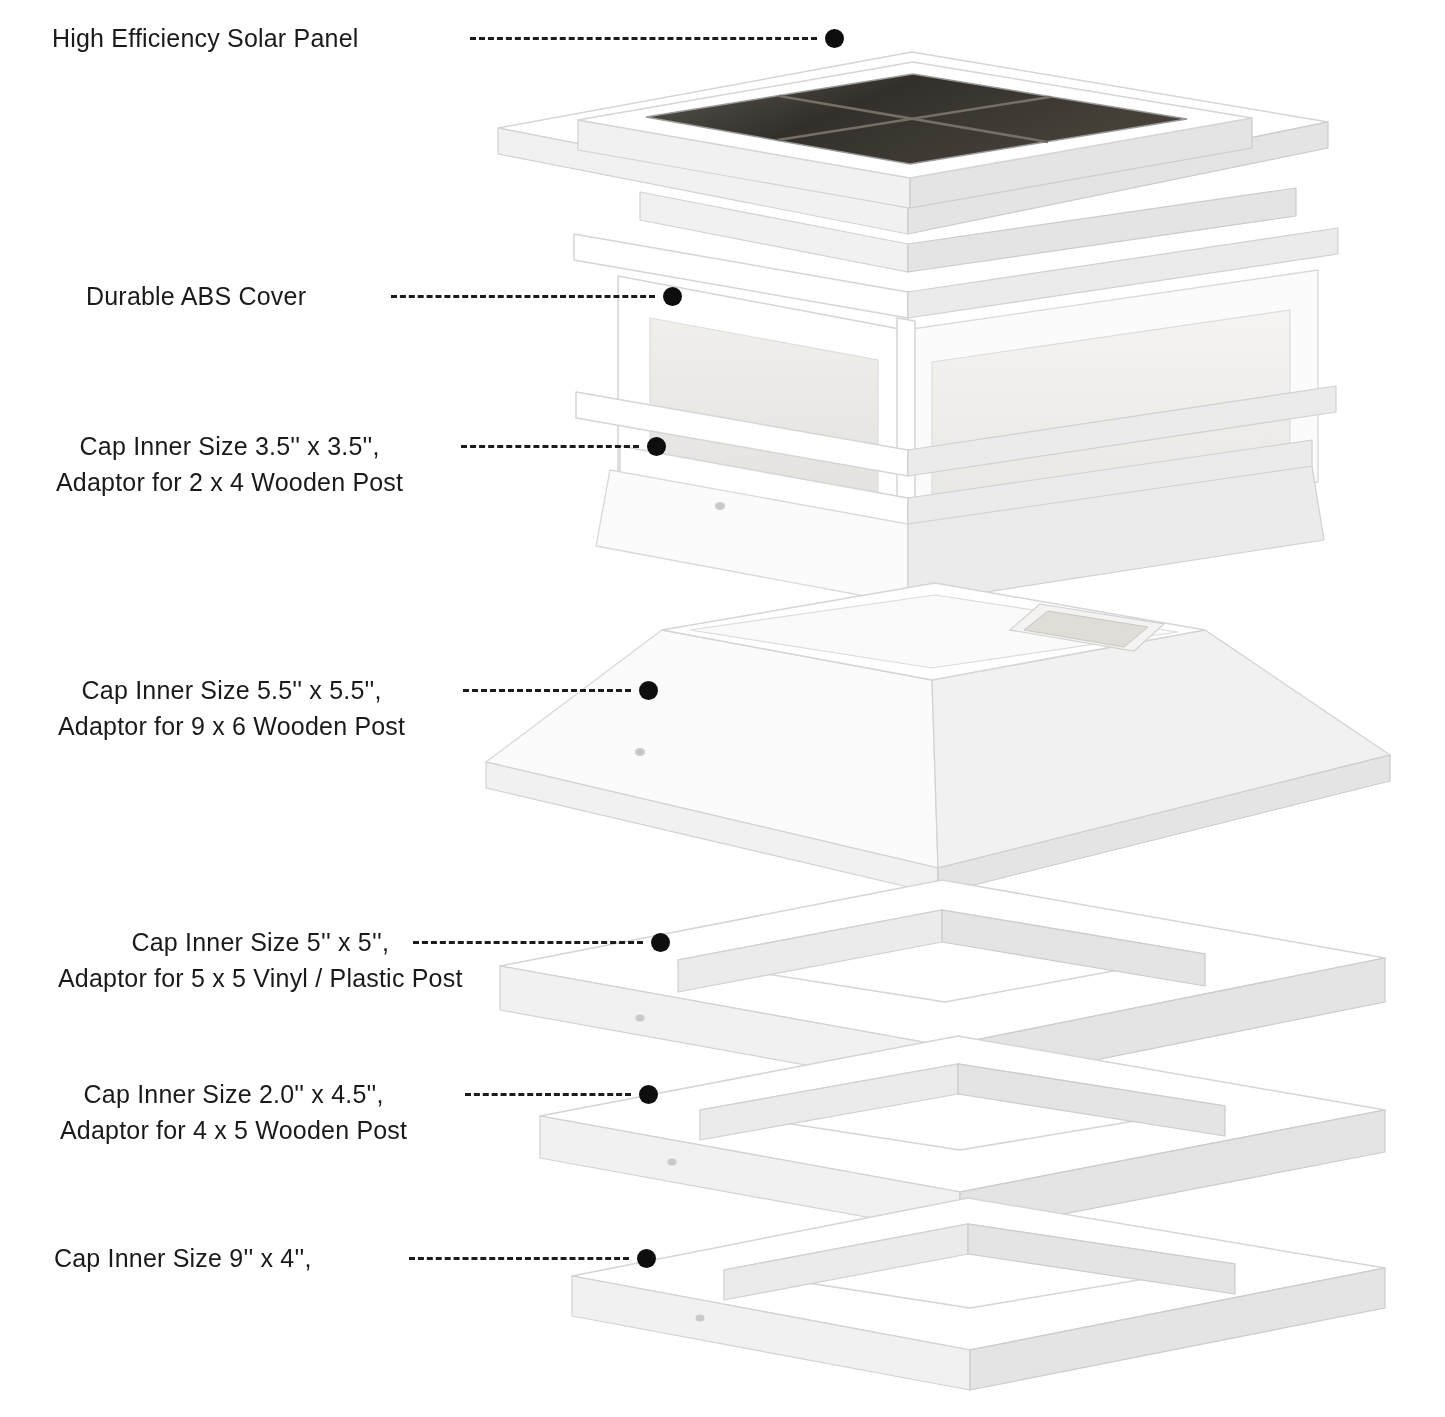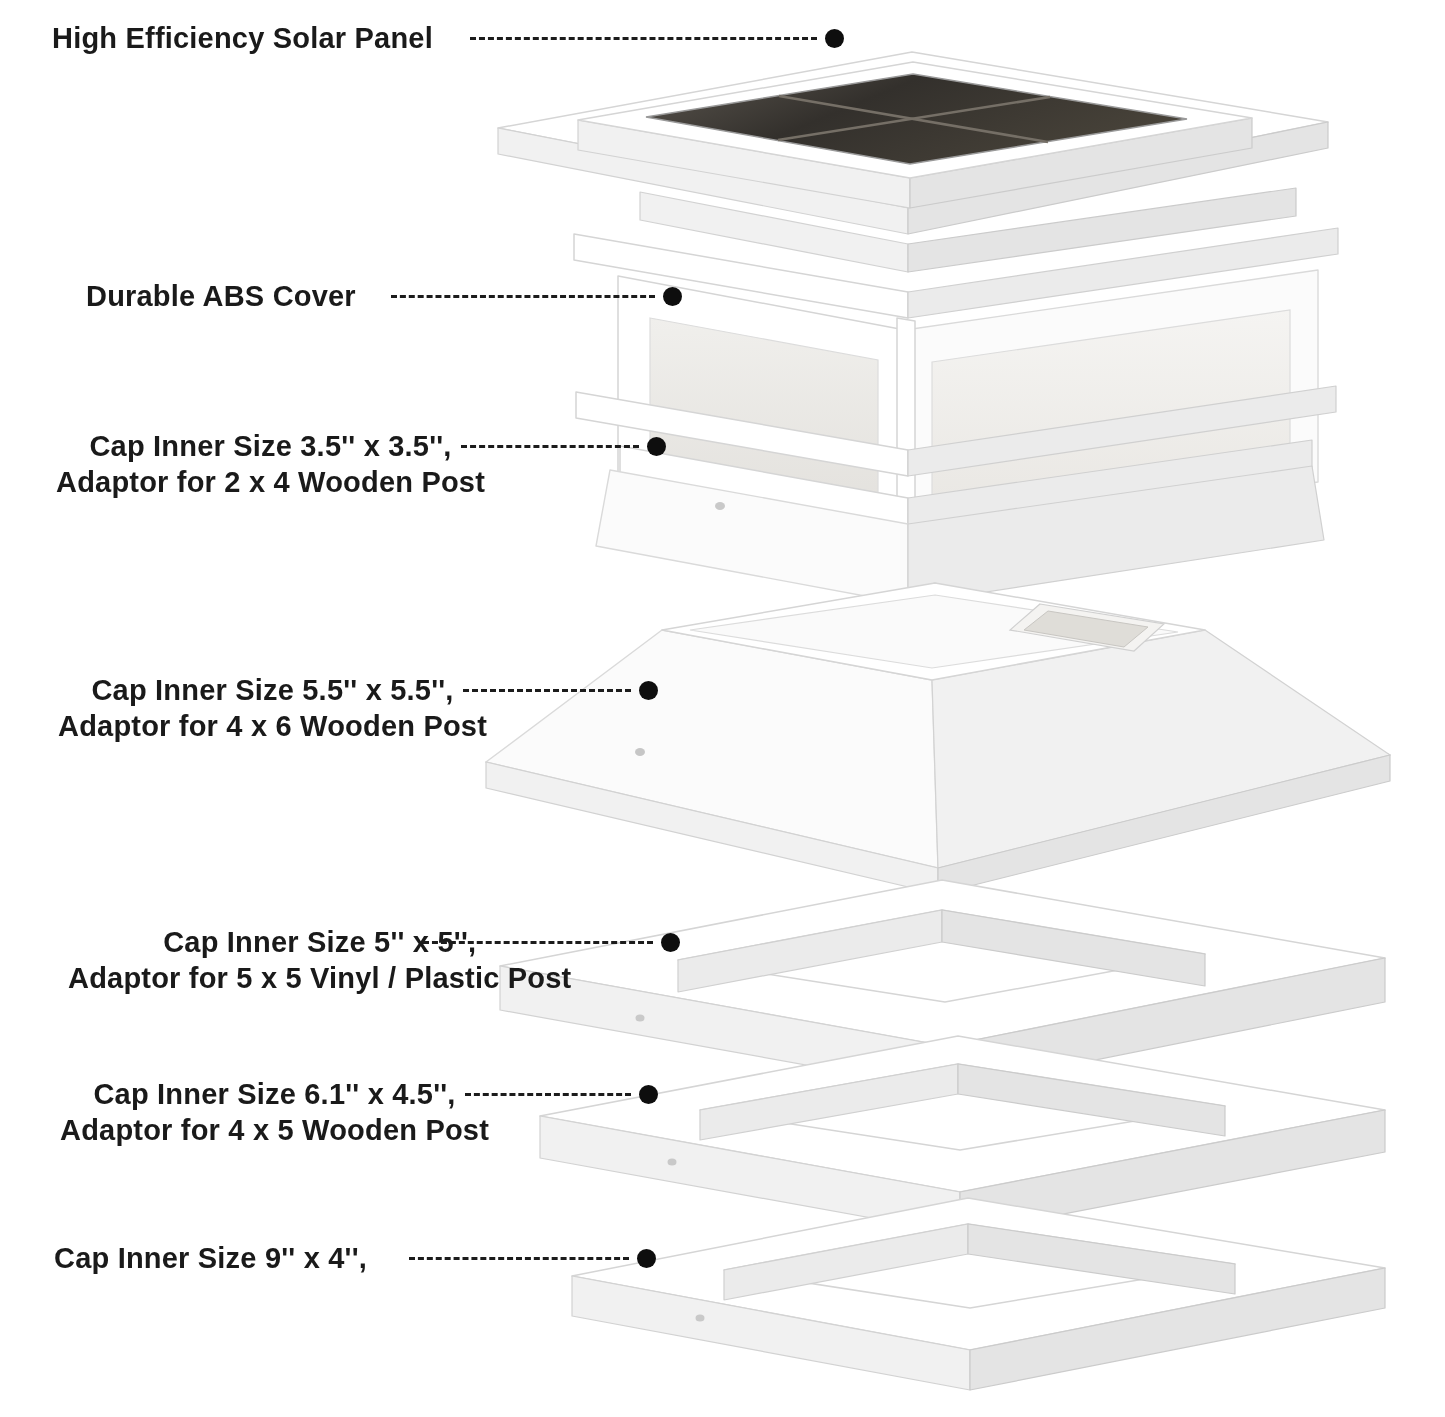--- a/index.html
+++ b/index.html
@@ -9,29 +9,29 @@
   
   .w  {fill:#ffffff;stroke:#d5d5d5;stroke-width:1.5;stroke-linejoin:round}
   .w2 {fill:#fbfbfb;stroke:#dadada;stroke-width:1.4;stroke-linejoin:round}
   .sl {fill:#f1f1f1;stroke:#d2d2d2;stroke-width:1.2;stroke-linejoin:round}
   .sr {fill:#e4e4e4;stroke:#cbcbcb;stroke-width:1.2;stroke-linejoin:round}
   .sr2{fill:#ebebeb;stroke:#d0d0d0;stroke-width:1.2;stroke-linejoin:round}
 
   
   .annotation{position:absolute}
   .ann-col{display:flex;flex-direction:column;align-items:center;width:fit-content}
-  .ann-line{font-weight:700;font-size:29px;line-height:36px;color:#1a1a1a;white-space:nowrap;letter-spacing:.2px}
+  .ann-line{font-weight:400;font-size:25px;line-height:36px;color:#1a1a1a;white-space:nowrap;letter-spacing:.2px}
   .leader{position:absolute;top:17px;right:27px;border-top:3px dashed #1c1c1c;height:0}
   .dot{position:absolute;top:9px;right:0;width:19px;height:19px;border-radius:50%;background:#0e0e0e}
 
   #ann-0{left:52px;top:20px;width:792px}   #ann-0 .leader{left:418px}
   #ann-1{left:86px;top:278px;width:596px}  #ann-1 .leader{left:305px}
   #ann-2{left:56px;top:428px;width:610px}  #ann-2 .leader{left:405px}
   #ann-3{left:58px;top:672px;width:600px}  #ann-3 .leader{left:405px}
-  #ann-4{left:68px;top:924px;width:612px}  #ann-4 .leader{left:355px}
+  #ann-4{left:58px;top:924px;width:612px}  #ann-4 .leader{left:355px}
   #ann-5{left:60px;top:1076px;width:598px} #ann-5 .leader{left:405px}
   #ann-6{left:54px;top:1240px;width:602px} #ann-6 .leader{left:355px}
 </style>
 </head>
 <body>
 
 <svg class="product-svg" viewBox="0 0 1445 1417" xmlns="http://www.w3.org/2000/svg">
   <defs>
     <linearGradient id="solarGrad" x1="0" y1="0" x2="1" y2="0.4">
       <stop offset="0" stop-color="#5b564f"></stop>
@@ -144,38 +144,38 @@
     <div class="ann-line">Cap Inner Size 3.5'' x 3.5'',</div>
     <div class="ann-line">Adaptor for 2 x 4 Wooden Post</div>
   </div>
   <div class="leader"></div>
   <div class="dot"></div>
 </div>
 
 <div class="annotation" id="ann-3">
   <div class="ann-col">
     <div class="ann-line">Cap Inner Size 5.5'' x 5.5'',</div>
-    <div class="ann-line">Adaptor for 4 x 6 Wooden Post</div>
+    <div class="ann-line">Adaptor for 9 x 6 Wooden Post</div>
   </div>
   <div class="leader"></div>
   <div class="dot"></div>
 </div>
 
 <div class="annotation" id="ann-4">
   <div class="ann-col">
     <div class="ann-line">Cap Inner Size 5'' x 5'',</div>
     <div class="ann-line">Adaptor for 5 x 5 Vinyl / Plastic Post</div>
   </div>
   <div class="leader"></div>
   <div class="dot"></div>
 </div>
 
 <div class="annotation" id="ann-5">
   <div class="ann-col">
-    <div class="ann-line">Cap Inner Size 6.1'' x 4.5'',</div>
+    <div class="ann-line">Cap Inner Size 2.0'' x 4.5'',</div>
     <div class="ann-line">Adaptor for 4 x 5 Wooden Post</div>
   </div>
   <div class="leader"></div>
   <div class="dot"></div>
 </div>
 
 <div class="annotation" id="ann-6">
   <div class="ann-col">
     <div class="ann-line">Cap Inner Size 9'' x 4'',</div>
   </div>

